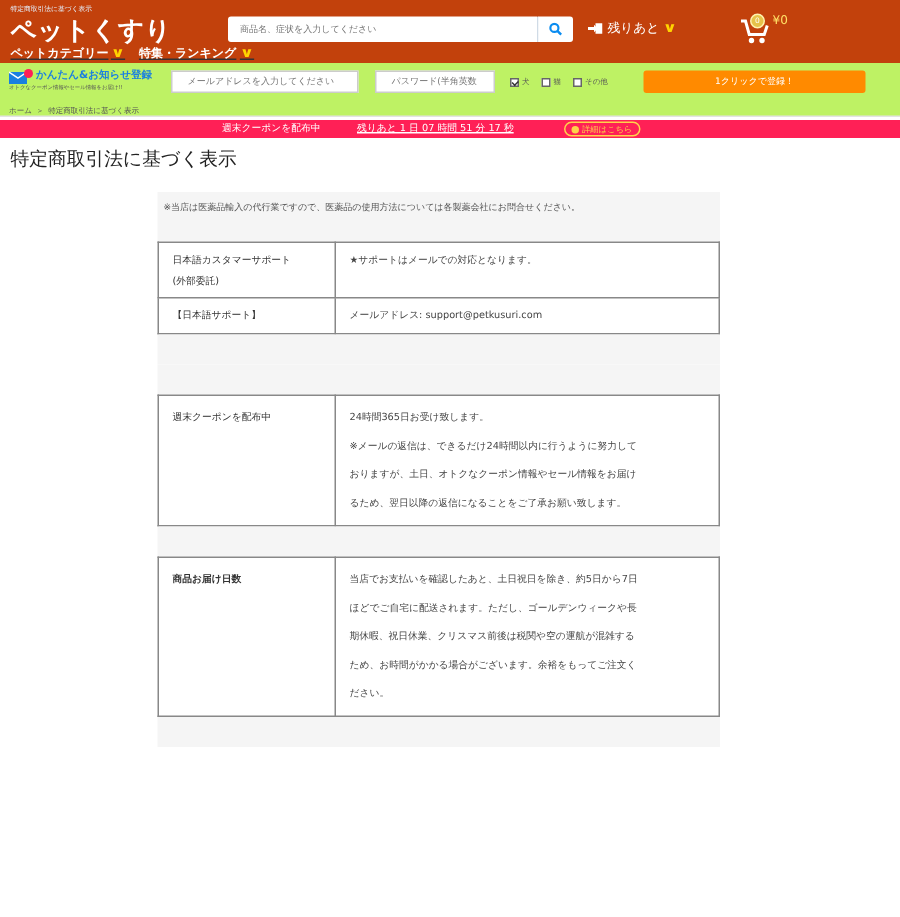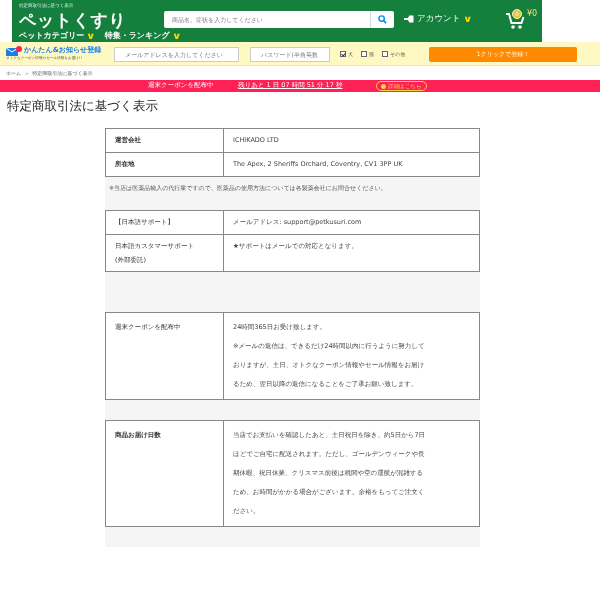--- a/index.html
+++ b/index.html
@@ -1,37 +1,37 @@
 <!DOCTYPE html>
 <html><head>
 <meta charset="utf-8">
 <style>
   * { box-sizing: border-box; margin: 0; padding: 0; }
   html, body { width: 600px; height: 611px; overflow: hidden; background: #fff; }
   body { font-family: "DejaVu Sans", "Liberation Sans", sans-serif; color: #333; font-size: 8px; }
 
   
-  .header { position: absolute; left: 12px; top: 0; width: 530px; height: 42px; background: #15803d; }
+  .header { position: absolute; left: 0; top: 0; width: 600px; height: 42px; background: #c2410c; }
   .tagline { position: absolute; left: 7px; top: 3px; font-size: 4.5px; color: #e6f2ff; }
   .logo { position: absolute; left: 7px; top: 9px; font-size: 17px; font-weight: bold; color: #fff; letter-spacing: 0.5px; }
-  .nav { position: absolute; left: 7px; top: 30px; display: flex; gap: 10px; }
+  .nav { position: absolute; left: 7px; top: 30px; display: flex; gap: 10px; text-decoration: underline; }
   .nav-item { font-size: 8px; font-weight: bold; color: #fff; display: flex; align-items: center; gap: 3px; cursor: pointer; }
   .chev { color: #ffd400; font-size: 9px; font-weight: bold; transform: scaleX(1.3); display: inline-block; }
 
   .search-wrap { position: absolute; left: 152px; top: 11px; width: 230px; height: 17px; display: flex; }
   .search-input { flex: 1; height: 17px; border: none; background: #fff; border-radius: 2px 0 0 2px; font-size: 6px; padding-left: 8px; color: #999; font-family: inherit; }
   .search-btn { width: 24px; height: 17px; background: #fff; border-left: 1px solid #d0dbe6; border-radius: 0 2px 2px 0; display: flex; align-items: center; justify-content: center; cursor: pointer; }
 
   .account { position: absolute; left: 392px; top: 13px; display: flex; align-items: center; gap: 3px; color: #fff; font-size: 8.5px; cursor: pointer; }
   .cart { position: absolute; left: 493px; top: 9px; display: flex; align-items: center; gap: 4px; cursor: pointer; }
   .cart-badge { position: absolute; left: 7px; top: 0px; width: 10px; height: 10px; border-radius: 50%; background: #e6c24a; color: #fff; font-size: 5px; display: flex; align-items: center; justify-content: center; border: 1px solid #fff2b0; }
   .cart-total { color: #ffe066; font-size: 8px; margin-left: 22px; }
 
   
-  .signup { position: absolute; left: 0; top: 42px; width: 600px; height: 24px; background: #fef9c3; border-bottom: 1px solid #e3e3e3; }
+  .signup { position: absolute; left: 0; top: 42px; width: 600px; height: 36px; background: #bef264; border-bottom: 1px solid #e3e3e3; }
   .signup-title { position: absolute; left: 24px; top: 3px; font-size: 7px; font-weight: bold; color: #1a7fe0; }
   .signup-sub { position: absolute; left: 6px; top: 14px; font-size: 3.6px; color: #555; }
   .mail-icon { position: absolute; left: 6px; top: 4px; }
   .signup-email { position: absolute; left: 114px; top: 5px; width: 125px; height: 15px; border: 1px solid #ccc; background: #fff; font-size: 6px; color: #999; padding-left: 10px; font-family: inherit; }
   .signup-pass { position: absolute; left: 250px; top: 5px; width: 80px; height: 15px; border: 1px solid #ccc; background: #fff; font-size: 6px; color: #999; padding-left: 10px; font-family: inherit; }
   .pets { position: absolute; left: 340px; top: 9px; display: flex; gap: 8px; font-size: 5px; color: #555; }
   .pet { display: flex; align-items: center; gap: 2px; cursor: pointer; }
   .cb { width: 6px; height: 6px; border: 1px solid #666; display: inline-block; position: relative; background: #fff; }
   .cb.on::after { content: ""; position: absolute; left: 1px; top: 0px; width: 2px; height: 3px; border-right: 1px solid #333; border-bottom: 1px solid #333; transform: rotate(45deg); }
   .signup-btn { position: absolute; left: 429px; top: 47px; width: 148px; height: 15px; background: #ff8a00; color: #fff; font-size: 6px; border: none; border-radius: 2px; font-family: inherit; cursor: pointer; }
@@ -83,21 +83,21 @@
           <circle cx="4" cy="4" r="3" fill="none" stroke="#0a8cf0" stroke-width="1.6"></circle>
           <line x1="6.2" y1="6.2" x2="9" y2="9" stroke="#0a8cf0" stroke-width="1.8"></line>
         </svg>
     </div>
   </div>
   <div class="account">
     <svg width="10" height="8" viewBox="0 0 10 8">
         <rect x="5" y="0.5" width="4.5" height="7" fill="#fff"></rect>
         <path d="M0 3h4V1.5L6.5 4 4 6.5V5H0z" fill="#fff"></path>
       </svg>
-    <span>アカウント</span>
+    <span>残りあと</span>
     <span class="chev">∨</span>
   </div>
   <div class="cart">
     <svg width="22" height="18" viewBox="0 0 22 18" style="position:absolute;left:0;top:3px;">
         <path d="M1 2h3l2.5 9h10l2-6" fill="none" stroke="#fff" stroke-width="2"></path>
         <circle cx="8" cy="15" r="1.8" fill="#fff"></circle>
         <circle cx="15" cy="15" r="1.8" fill="#fff"></circle>
       </svg>
     <span class="cart-badge">0</span>
     <span class="cart-total">¥0</span>
@@ -142,45 +142,33 @@
   <span class="coupon-timer">残りあと 1 日 07 時間 51 分 17 秒</span>
   <span class="coupon-link">
     <span class="dot"></span>
     <span>詳細はこちら</span>
   </span>
 </div>
 
 <h1 class="page-title">特定商取引法に基づく表示</h1>
 
 <div class="legal">
-  <table>
-    <tbody>
-        <tr class="key-row">
-      <td class="key" style="font-weight:bold">運営会社</td>
-      <td class="val">ICHIKADO LTD</td>
-    </tr>
-    <tr class="key-row">
-      <td class="key" style="font-weight:bold">所在地</td>
-      <td class="val">The Apex, 2 Sheriffs Orchard, Coventry, CV1 3PP UK</td>
-    </tr>
-  </tbody>
-    </table>
   <div class="note">※当店は医薬品輸入の代行業ですので、医薬品の使用方法については各製薬会社にお問合せください。</div>
   <table>
     <tbody>
         <tr class="key-row">
-      <td class="key">【日本語サポート】</td>
-      <td class="val">メールアドレス: support@petkusuri.com</td>
-    </tr>
-    <tr class="key-row">
       <td class="key" style="line-height:14px;padding-top:4px;padding-bottom:4px;">
         <div>日本語カスタマーサポート</div>
         <div>(外部委託)</div>
       </td>
       <td class="val" style="line-height:14px;padding-top:4px;">★サポートはメールでの対応となります。</td>
+    </tr>
+    <tr class="key-row">
+      <td class="key">【日本語サポート】</td>
+      <td class="val">メールアドレス: support@petkusuri.com</td>
     </tr>
   </tbody>
     </table>
   <div class="gap"></div>
   <div class="gap"></div>
   <table>
     <tbody>
         <tr>
       <td class="key">週末クーポンを配布中</td>
       <td class="val">

